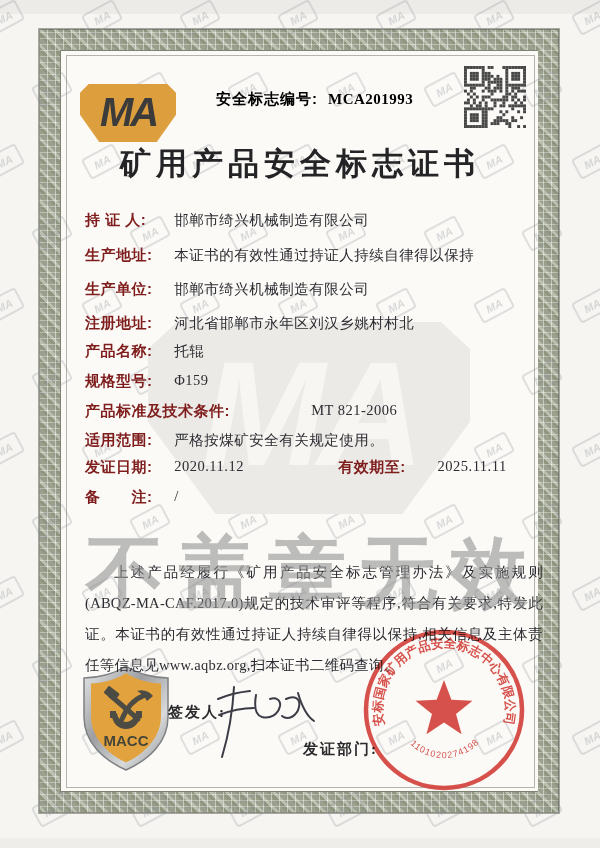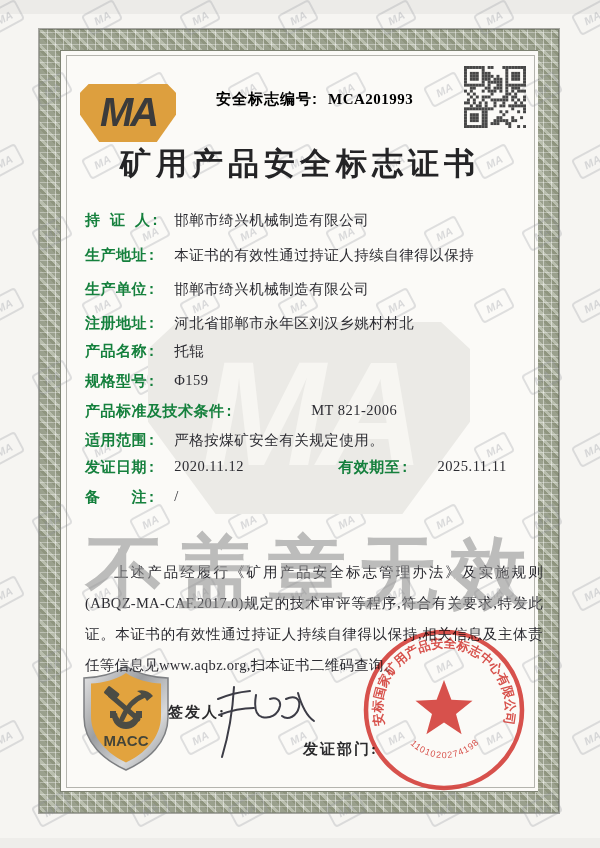--- a/index.html
+++ b/index.html
@@ -74,21 +74,21 @@
   .qr{position:absolute;left:464px;top:66px;}
 
   .title{
     position:absolute;left:60px;top:143px;width:480px;text-align:center;
     font-family:"Liberation Serif",serif;font-size:31px;font-weight:bold;
     color:#242426;letter-spacing:5px;white-space:nowrap;
   }
 
   
   .row{position:absolute;left:85px;width:460px;font-size:15px;color:#222;white-space:nowrap;}
-  .flabel{display:inline-block;font-weight:bold;color:#15803d;letter-spacing:.5px;vertical-align:top;font-family:Liberation Mono, monospace;}
+  .flabel{display:inline-block;font-weight:bold;color:#7f1d1d;letter-spacing:.5px;vertical-align:top;}
   .fvalue{
     display:inline-block;font-family:"Liberation Serif",serif;color:#2c2c32;
     font-size:14.5px;letter-spacing:.5px;vertical-align:top;
   }
 
   .statement{
     position:absolute;left:85px;top:557px;width:458px;z-index:4;
     font-family:"Liberation Serif",serif;font-size:14.5px;color:#2c2c32;
     line-height:31px;text-indent:2em;text-align:justify;letter-spacing:.3px;
   }

